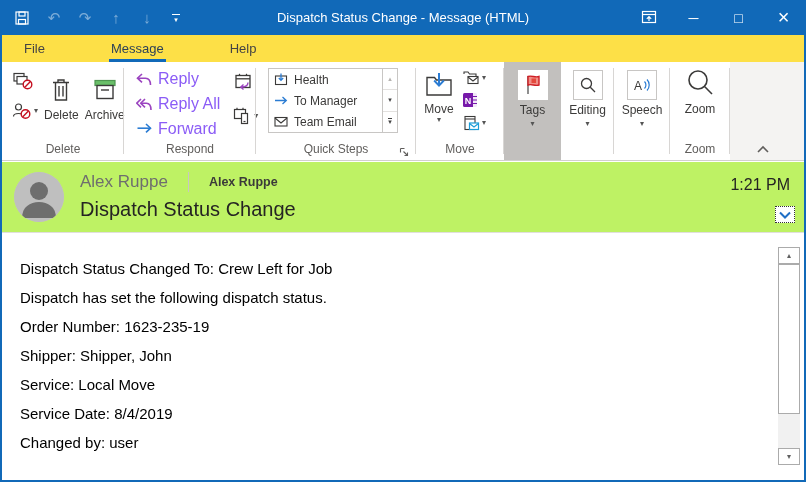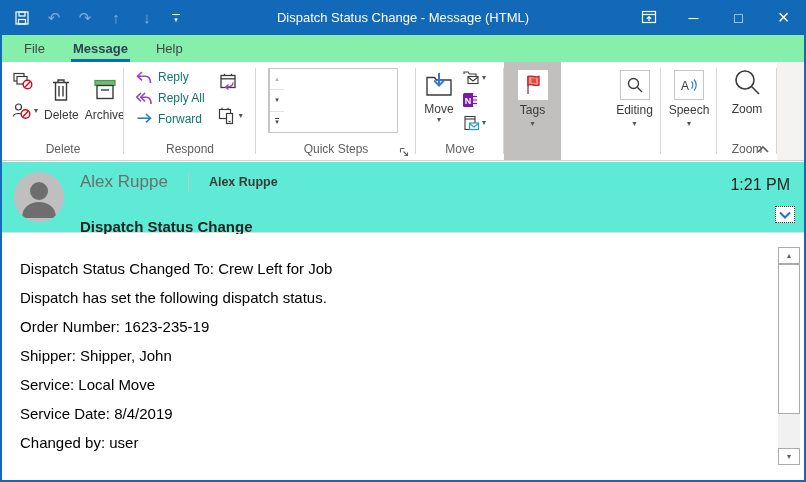--- a/index.html
+++ b/index.html
@@ -19,24 +19,24 @@
   .qat .dim { color:rgba(255,255,255,.45); }
   .qat-menu { display:flex; flex-direction:column; align-items:center; width:14px; }
   .qat-menu .bar { width:8px; height:1px; background:#fff; margin-bottom:2px; }
   .qat-menu .tri { color:#fff; font-size:7px; line-height:5px; }
   .win-title { position:absolute; left:50%; transform:translateX(-50%); color:#fff; font-size:13px; white-space:nowrap; }
   .win-controls { position:absolute; right:0; top:0; height:35px; display:flex; }
   .wc { width:45px; height:35px; display:flex; align-items:center; justify-content:center; color:#fff; font-size:14px; }
   .wc.close { font-size:20px; font-weight:400; }
 
   
-  .tabrow { position:absolute; top:35px; left:2px; right:2px; height:27px; background:#86efac; display:flex; align-items:flex-start; }
+  .tabrow { position:absolute; top:35px; left:2px; right:2px; height:27px; background:#fde047; display:flex; align-items:flex-start;gap:38px; }
   .tab { font-size:13px; color:#444; padding:0 14px; height:100%; display:flex; align-items:center; position:relative; }
   .tab.first{ margin-left:8px; }
-  .tab.active { color:#2e4257; font-weight:bold; }
+  .tab.active { color:#2e4257; font-weight:normal; }
   .tab.active::after { content:''; position:absolute; left:12px; right:12px; bottom:0; height:3px; background:var(--accent,#1169b8); }
   .tellme { display:flex; align-items:center; gap:7px; margin-left:14px; color:#605e5c; font-size:13px; }
 
   
   .ribbon { position:absolute; top:62px; left:2px; right:2px; height:99px; background:#fff; border-bottom:1px solid #d2d0ce; display:flex; }
   .grp { position:relative; height:100%; display:flex; flex-direction:column; flex:none; }
   .grp::after { content:''; position:absolute; right:0; top:6px; bottom:6px; width:1px; background:#d8d6d4; }
   .grp-content { flex:1; display:flex; }
   .grp-label { height:18px; font-size:12px; color:#605e5c; text-align:center; line-height:14px; }
   .bigbtn { display:flex; flex-direction:column; align-items:center; justify-content:flex-start; padding-top:6px; }
@@ -46,21 +46,21 @@
   
   .g-delete { width:122px; }
   .g-delete .grp-content { padding:8px 0 0 10px; gap:6px; }
   .smallcol { display:flex; flex-direction:column; gap:12px; width:30px; padding-top:2px; }
   .smallbtn { display:flex; align-items:center; gap:2px; }
 
   
   .g-respond { width:132px; }
   .g-respond .grp-content { padding:8px 0 0 12px; }
   .respond-rows { display:flex; flex-direction:column; gap:7px; }
-  .rrow { display:flex; align-items:center; gap:6px; font-size:12px; color:#0f766e; white-space:nowrap; }
+  .rrow { display:flex; align-items:center; gap:6px; font-size:16px; color:#8b5cf6; white-space:nowrap; }
   .respond-icons { display:flex; flex-direction:column; gap:12px; margin-left:12px; padding-top:2px; }
 
   
   .g-qsteps { width:160px; }
   .g-qsteps .grp-content { padding:6px 0 0 12px; }
   .qs-box { width:130px; height:65px; border:1px solid #c8c6c4; background:#fff; display:flex; }
   .qs-items { flex:1; display:flex; flex-direction:column; }
   .qs-item { height:21px; display:flex; align-items:center; gap:6px; padding-left:5px; font-size:12px; color:#3b3a39; white-space:nowrap; }
   .qs-scroll { width:15px; border-left:1px solid #c8c6c4; display:flex; flex-direction:column; }
   .qs-scroll span { flex:1; display:flex; align-items:center; justify-content:center; font-size:7px; color:#444; border-bottom:1px solid #e3e1df; }
@@ -74,35 +74,35 @@
   .g-move .grp-content { padding:4px 0 0 8px; gap:8px; }
   .move-small { display:flex; flex-direction:column; gap:7px; padding-top:4px; }
 
   
   .g-tags { width:57px; background:var(--highlight-gray,#c2c0be); }
   .g-tags::after{ display:none; }
   .collapsedbtn { flex:1; display:flex; flex-direction:column; align-items:center; padding-top:8px; gap:3px; }
   .iconbox { width:30px; height:30px; background:#fff; display:flex; align-items:center; justify-content:center; }
   .iconbox.bordered { border:1px solid #c8c6c4; }
   .collapsedbtn .blabel { font-size:12px; color:#3b3a39; }
-  .g-editing { width:53px;margin-left:47px; } .g-speech { width:56px; } .g-zoom { width:60px;justify-content:center; }
+  .g-editing { width:53px; } .g-speech { width:56px; } .g-zoom { width:60px;justify-content:center; }
 
   
   .g-filler { flex:1; background:#f4f3f2; position:relative; }
   .g-filler::after{ display:none; }
   .collapse-ribbon { position:absolute; right:34px; bottom:6px; }
 
   
-  .msgheader { position:absolute; top:162px; left:2px; right:2px; height:71px; background:#5eead4; border-bottom:1px solid #e1dfdd; }
+  .msgheader { position:absolute; top:162px; left:2px; right:2px; height:71px; background:#bef264; border-bottom:1px solid #e1dfdd; }
   .avatar { position:absolute; left:12px; top:10px; width:50px; height:50px; border-radius:50%; overflow:hidden; background:#c4c4c4; }
   .sender-line { position:absolute; left:78px; top:10px; display:flex; align-items:center; }
   .sender-name { font-size:17px; color:#6e6e6e; }
   .sender-divider { width:1px; height:20px; background:#c8c6c4; margin:0 20px; }
   .sender-secondary { font-size:12.5px; font-weight:bold; color:#3b3a39; }
-  .subject { position:absolute; left:78px; top:36px; font-size:15px; font-weight:700; color:#252423;margin-top:20px; }
+  .subject { position:absolute; left:78px; top:36px; font-size:20px; font-weight:400; color:#252423; }
   .recv-time { position:absolute; right:14px; top:14px; font-size:16px; color:#252423; }
   .expand-box { position:absolute; right:9px; top:44px; width:20px; height:17px; border:1px dotted #333; display:flex; align-items:center; justify-content:center; background:#fff; }
 
   
   .mailbody { position:absolute; top:234px; left:2px; right:2px; bottom:2px; background:#fff; padding:26px 40px 0 18px; }
   .mailbody p { font-size:15px; color:#000; line-height:17px; margin-bottom:12px; white-space:nowrap; }
 
   
   .scrollbar { position:absolute; right:4px; top:13px; width:22px; height:218px; background:#fdfdfd; display:flex; flex-direction:column; }
   .sb-btn { height:17px; border:1px solid #ababab; background:#fff; display:flex; align-items:center; justify-content:center; font-size:8px; color:#606060; }
@@ -253,20 +253,42 @@
             <span class="dd">▾</span>
           </span>
         </div>
       </div>
       <div class="grp-label">Respond</div>
     </div>
 
     <div class="grp g-qsteps">
       <div class="grp-content">
         <div class="qs-box">
+          <div class="qs-items">
+            <span class="qs-item">
+              <svg width="14" height="13" viewBox="0 0 14 13" fill="none">
+                <rect x="1.5" y="3" width="11" height="8.5" stroke="#3b3a39" stroke-width="1.1"></rect>
+                <path d="M7 0.5 V7 M4.8 5 L7 7.4 L9.2 5" stroke="var(--forward-blue,#2b7cd3)" stroke-width="1.3"></path>
+              </svg>
+              <span>Health</span>
+            </span>
+            <span class="qs-item">
+              <svg width="14" height="11" viewBox="0 0 14 11" fill="none" stroke="var(--forward-blue,#2b7cd3)" stroke-width="1.3">
+                <path d="M1 5.5 H12 M8.5 2 L12.3 5.5 L8.5 9"></path>
+              </svg>
+              <span>To Manager</span>
+            </span>
+            <span class="qs-item">
+              <svg width="14" height="11" viewBox="0 0 14 11" fill="none" stroke="#3b3a39" stroke-width="1.1">
+                <rect x="1" y="1.5" width="12" height="8.5"></rect>
+                <path d="M1 2 L7 7 L13 2"></path>
+              </svg>
+              <span>Team Email</span>
+            </span>
+          </div>
           <div class="qs-scroll">
             <span class="disabled">▴</span>
             <span>▾</span>
             <span class="qs-more">
                 <i>▾</i>
               </span>
           </div>
         </div>
       </div>
       <div class="grp-label">Quick Steps</div>

